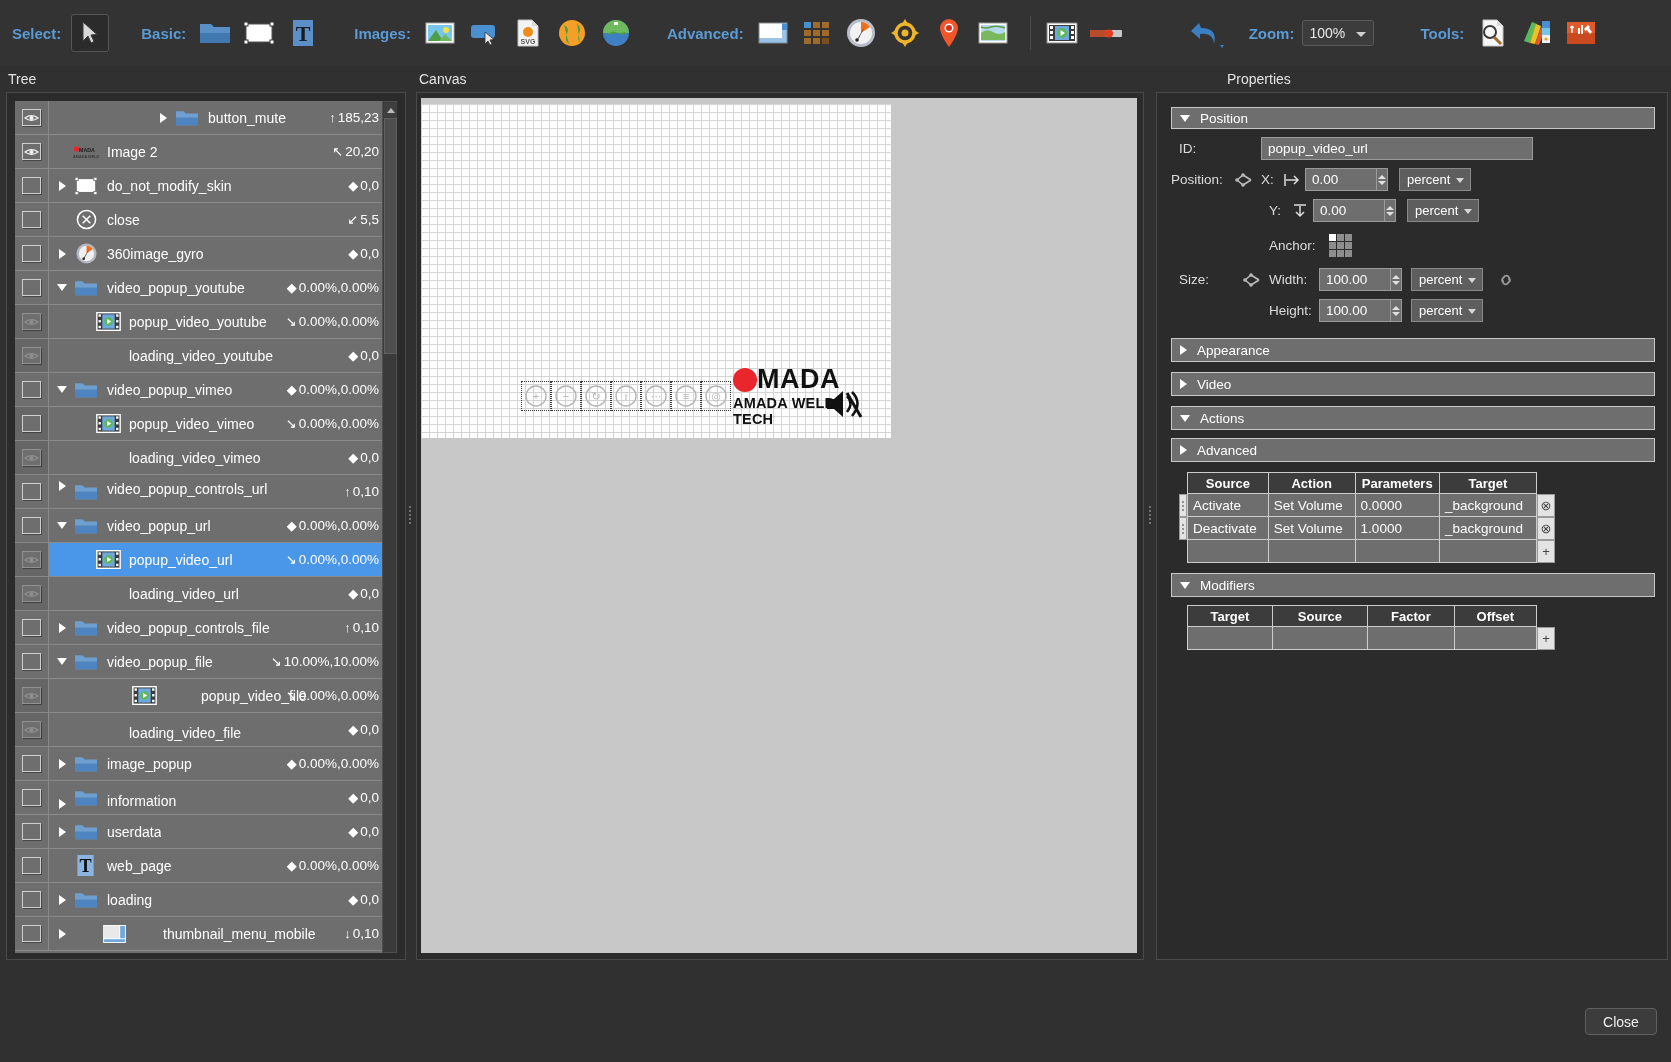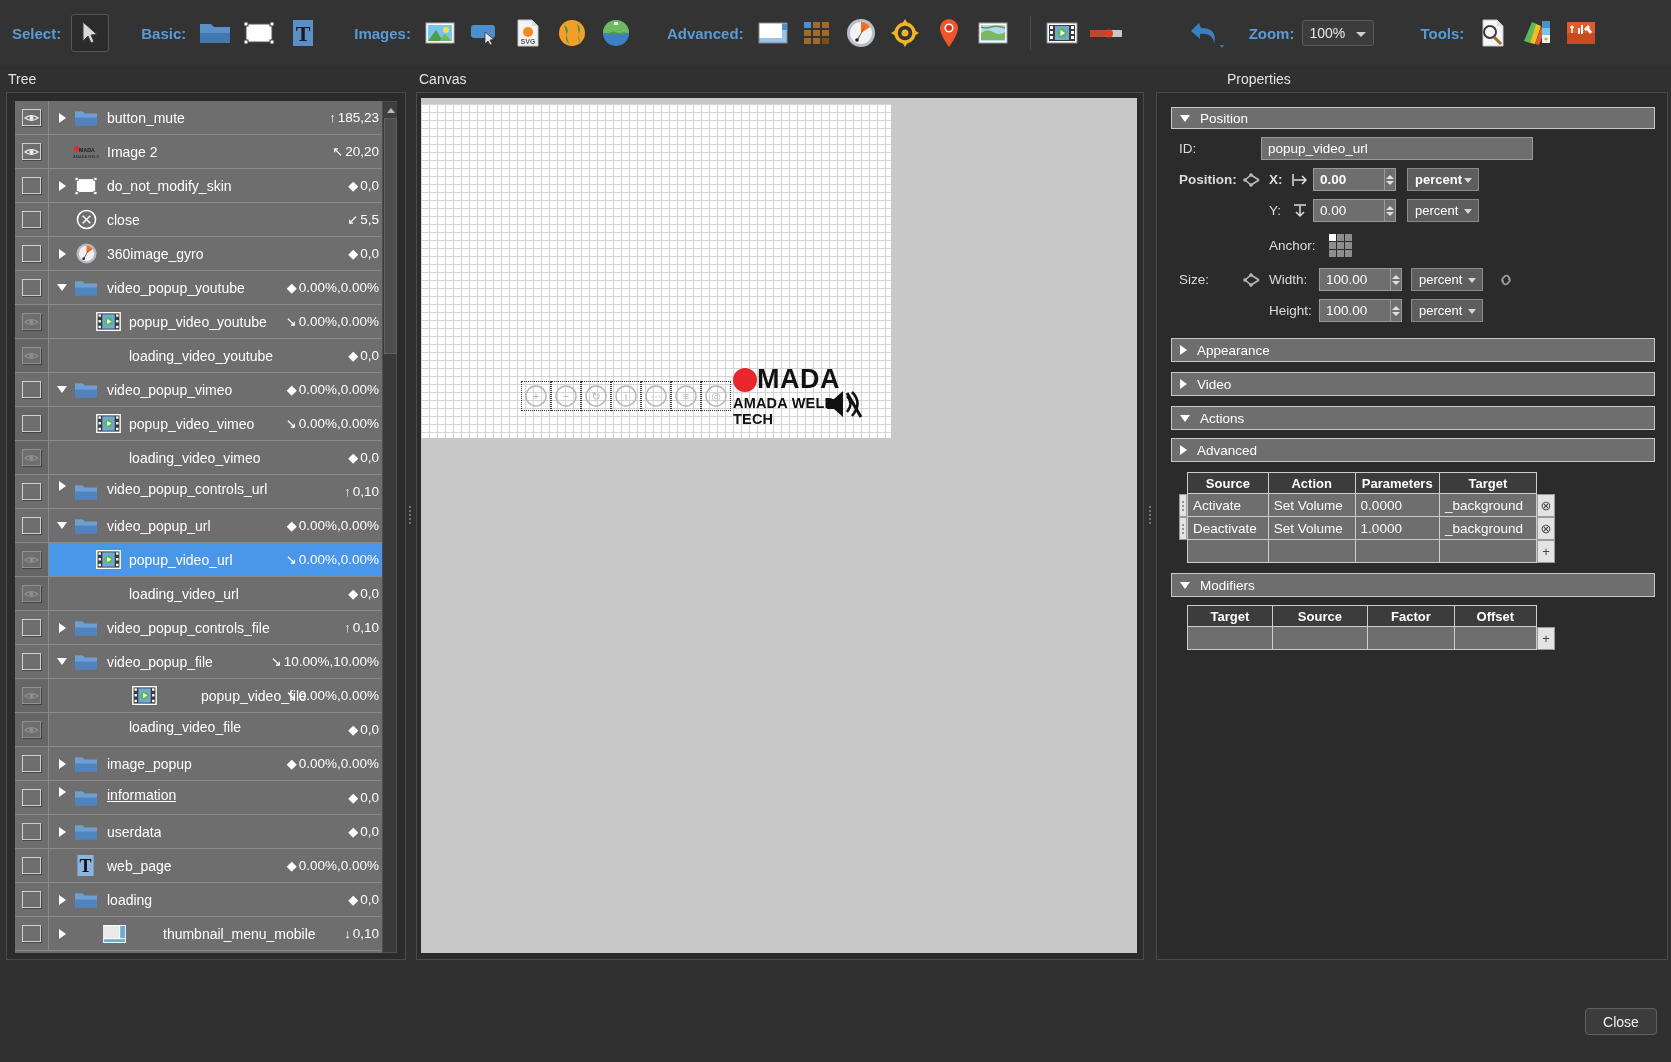--- a/index.html
+++ b/index.html
@@ -464,21 +464,21 @@
   <div id="tree-scroll">
       <div class="tree-row">
         <div class="vis-cell">
           <div class="vis-box">
             <svg class="eye" width="15" height="10" viewBox="0 0 16 10">
               <path d="M1 5 Q8 0 15 5 Q8 10 1 5 Z" fill="none" stroke="#f2f2f2" stroke-width="1.3"></path>
               <circle cx="8" cy="5" r="2.2" fill="#f2f2f2"></circle>
             </svg>
           </div>
         </div>
-        <div style="display: flex; align-items: center; flex: 1 1 0%; min-width: 0px;">
+        <div style="display: flex; align-items: center; flex: 1 1 0%; min-width: 0px; justify-content: center;">
           <div class="disclosure">
             <div class="tri-right"></div>
           </div>
           <div class="node-icon">
             <svg width="22" height="18" viewBox="0 0 24 19">
               <path d="M0 2 h8 l2.5 2.5 h13.5 v13 h-24 z" fill="#6f9fd0"></path>
               <rect x="0" y="9" width="24" height="8.5" fill="#4e85c0"></rect>
             </svg>
           </div>
           <div class="node-label">button_mute</div>
@@ -892,21 +892,21 @@
       </div>
       <div class="tree-row childrow">
         <div class="vis-cell">
           <div class="vis-box" style="border-color: rgb(144, 144, 144);">
             <svg class="eye" width="15" height="10" viewBox="0 0 16 10">
               <path d="M1 5 Q8 0 15 5 Q8 10 1 5 Z" fill="none" stroke="#8f8f8f" stroke-width="1.3"></path>
               <circle cx="8" cy="5" r="2.2" fill="#8f8f8f"></circle>
             </svg>
           </div>
         </div>
-        <div style="display: flex; align-items: flex-start; flex: 1 1 0%; min-width: 0px; padding-left: 22px;">
+        <div style="display: flex; align-items: flex-end; flex: 1 1 0%; min-width: 0px; padding-left: 22px;">
           <div class="disclosure"></div>
           <div class="node-icon"></div>
           <div class="node-label">loading_video_file</div>
         </div>
         <div class="node-pos">
           <span class="pos-glyph">◆</span>
           <span>0,0</span>
         </div>
       </div>
       <div class="tree-row">
@@ -927,21 +927,21 @@
         </div>
         <div class="node-pos">
           <span class="pos-glyph">◆</span>
           <span>0.00%,0.00%</span>
         </div>
       </div>
       <div class="tree-row">
         <div class="vis-cell">
           <div class="vis-box"></div>
         </div>
-        <div style="display: flex; align-items: flex-start; flex: 1 1 0%; min-width: 0px; text-decoration: underline;">
+        <div style="display: flex; align-items: flex-end; flex: 1 1 0%; min-width: 0px;">
           <div class="disclosure">
             <div class="tri-right"></div>
           </div>
           <div class="node-icon">
             <svg width="22" height="18" viewBox="0 0 24 19">
               <path d="M0 2 h8 l2.5 2.5 h13.5 v13 h-24 z" fill="#6f9fd0"></path>
               <rect x="0" y="9" width="24" height="8.5" fill="#4e85c0"></rect>
             </svg>
           </div>
           <div class="node-label">information</div>
@@ -1138,21 +1138,21 @@
       <span>Position</span>
     </div>
 
     <div class="prop-row" style="margin-left:8px;">
       <span class="prop-label" style="width:82px;">ID:</span>
       <div class="txtfield" style="width:272px;">
         <span>popup_video_url</span>
       </div>
     </div>
 
-    <div class="prop-row" style="margin-left:8px;font-weight:bold;">
+    <div class="prop-row" style="margin-left:0;">
       <span class="prop-label" style="width:64px;">Position:</span>
       <span style="width:26px;display:flex;align-items:center;">
         <svg width="18" height="14" viewBox="0 0 18 14">
             <path d="M2 7 L8 2 M2 7 L8 12 M8 2 L16 7 M8 12 L16 7" stroke="#bbb" stroke-width="1.6" fill="none"></path>
             <circle cx="8" cy="2" r="1.8" fill="#bbb"></circle>
             <circle cx="8" cy="12" r="1.8" fill="#bbb"></circle>
             <circle cx="2" cy="7" r="1.8" fill="#bbb"></circle>
           </svg>
       </span>
       <span class="prop-label" style="width:18px;">X:</span>

